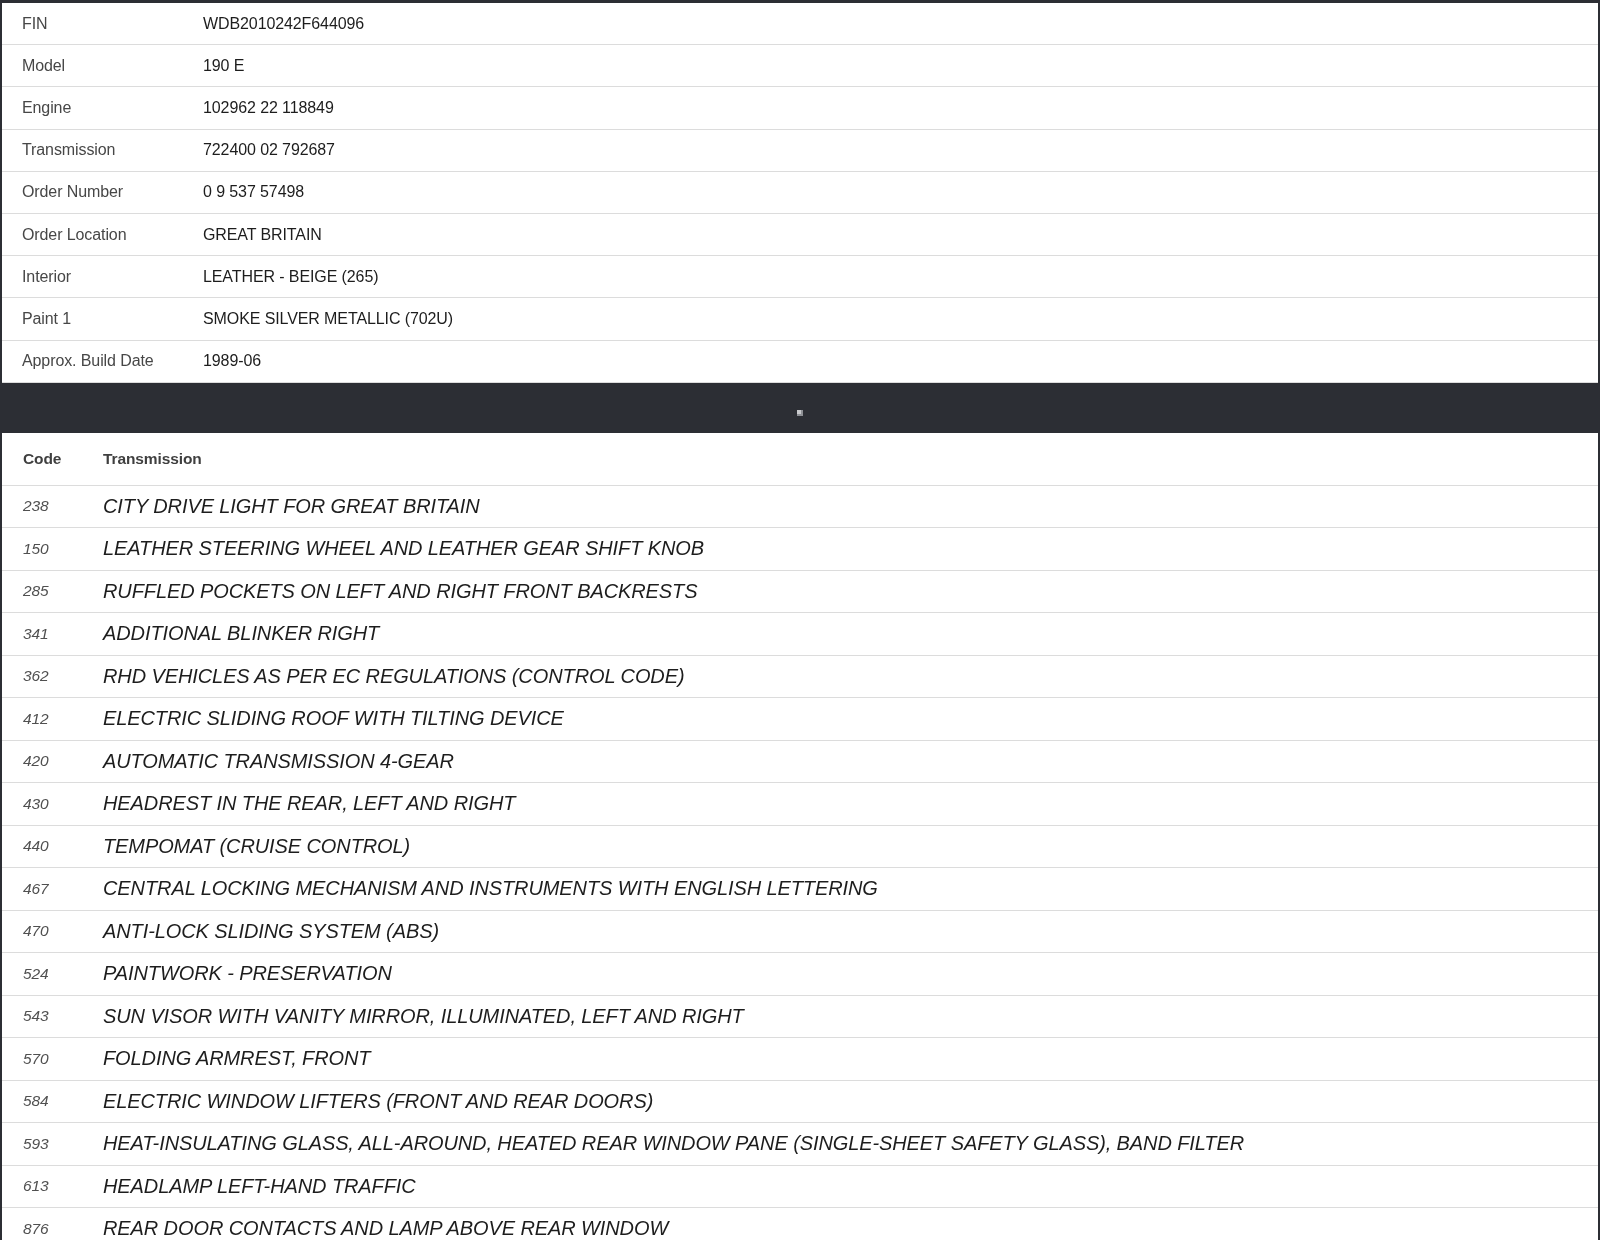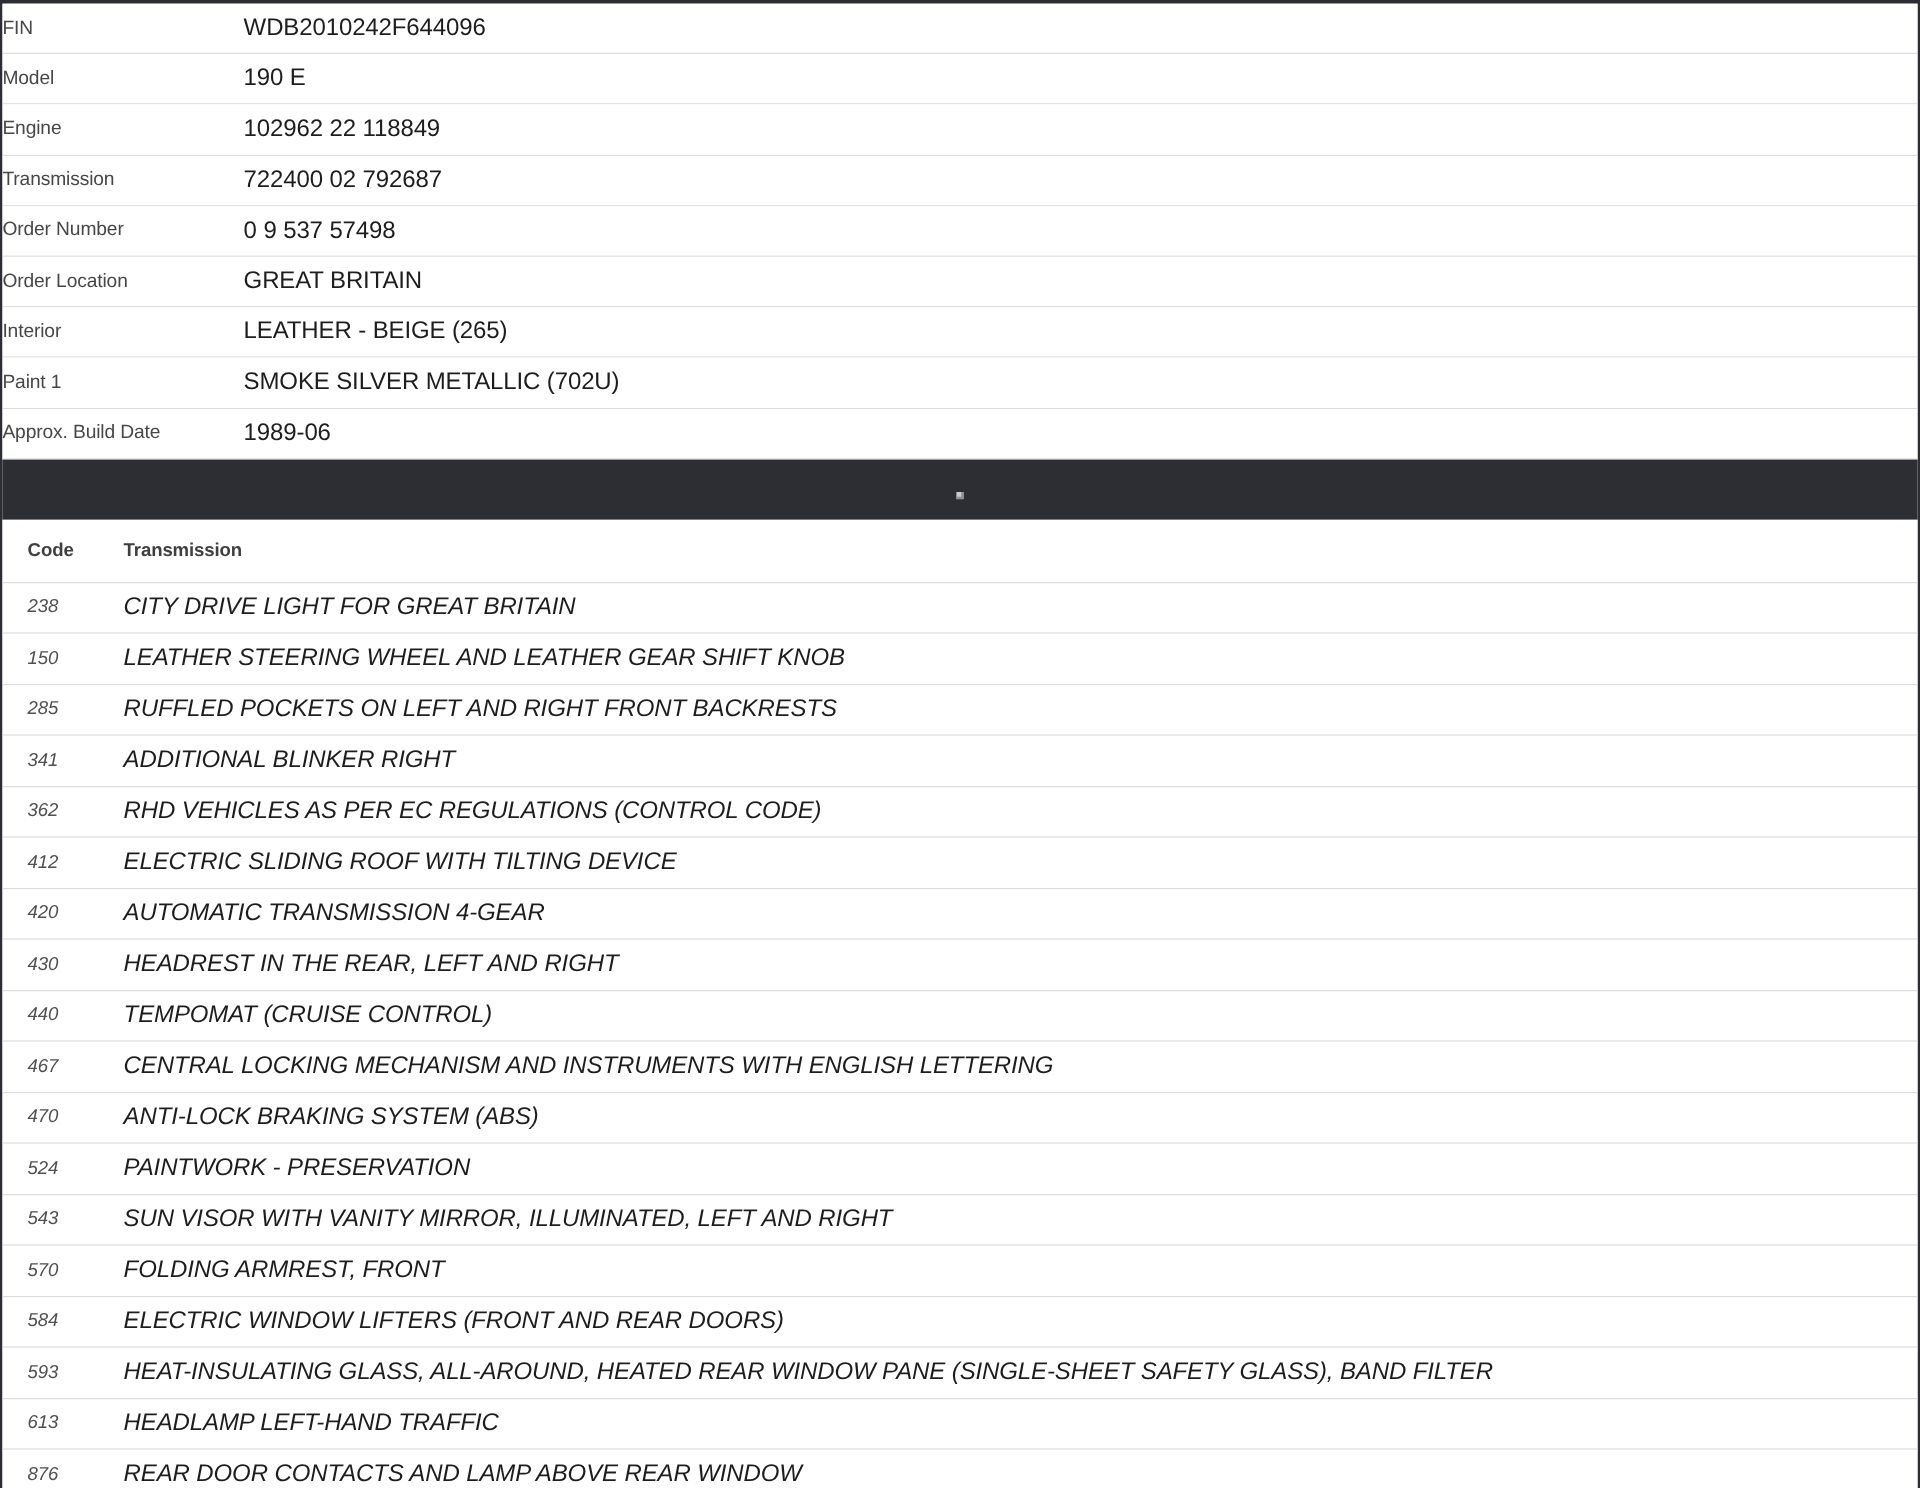--- a/index.html
+++ b/index.html
@@ -28,26 +28,27 @@
   .spec-table { width: 100%; }
   .spec-row {
     display: flex;
     align-items: center;
     height: 42.2px;
     border-bottom: 1px solid var(--row-border);
     background: #fff;
   }
   .spec-label {
     width: 201px;
+    padding-left: 20px;
     flex: 0 0 auto;
     font-size: 16px;
     color: var(--label-color);
   }
   .spec-value {
-    font-size: 20px;
+    font-size: 16px;
     color: var(--value-color);
   }
 
   
   .divider-bar {
     height: 50px;
     margin: 0 -2px;            
     background: var(--frame);
     position: relative;
   }
@@ -203,21 +204,21 @@
         <div class="desc-cell">TEMPOMAT (CRUISE CONTROL)</div>
       </div>
 
       <div class="codes-row">
         <div class="code-cell">467</div>
         <div class="desc-cell">CENTRAL LOCKING MECHANISM AND INSTRUMENTS WITH ENGLISH LETTERING</div>
       </div>
 
       <div class="codes-row">
         <div class="code-cell">470</div>
-        <div class="desc-cell">ANTI-LOCK BRAKING SYSTEM (ABS)</div>
+        <div class="desc-cell">ANTI-LOCK SLIDING SYSTEM (ABS)</div>
       </div>
 
       <div class="codes-row">
         <div class="code-cell">524</div>
         <div class="desc-cell">PAINTWORK - PRESERVATION</div>
       </div>
 
       <div class="codes-row">
         <div class="code-cell">543</div>
         <div class="desc-cell">SUN VISOR WITH VANITY MIRROR, ILLUMINATED, LEFT AND RIGHT</div>

